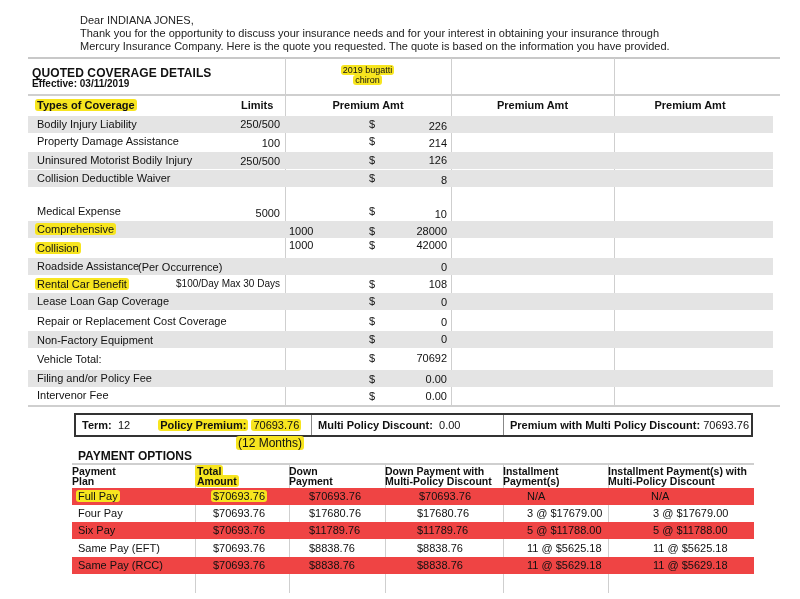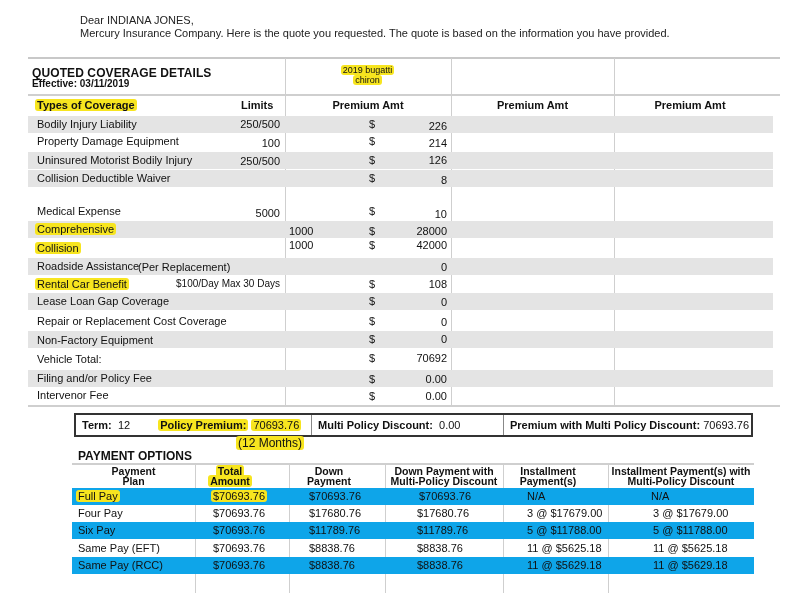--- a/index.html
+++ b/index.html
@@ -37,31 +37,32 @@
 
   
   .termbox { left: 74px; top: 413px; width: 679px; height: 24px; border: 2px solid #333; display: flex; align-items: center; font-size: 11px; }
   .termbox .cell { height: 100%; display: flex; align-items: center; padding-left: 6px; white-space: nowrap; }
   .termbox .b { font-weight: bold; }
   .months { left: 236px; top: 436px; font-size: 12px; }
   .payhdr { left: 78px; top: 449px; font-weight: bold; font-size: 12px; }
 
   
   .payline { left: 72px; top: 463px; width: 682px; height: 2px; background: #cfcfcf; }
-  .pay-th { position: absolute; top: 466px; font-weight: bold; font-size: 10.5px; line-height: 10px; text-align: center; }
+  .pay-th { position: absolute; top: 466px; font-weight: bold; font-size: 10.5px; line-height: 10px; }
   .pay-row { position: absolute; left: 72px; width: 682px; height: 17px; }
-  .pay-row.shade { background: #0ea5e9; }
+  .pay-row.shade { background: #ef4444; }
   .pay-row span { position: absolute; top: 2px; white-space: nowrap; font-size: 11px; }
   .pvline { position: absolute; top: 463px; height: 130px; width: 1px; background: #cfcfcf; }
 </style>
 </head>
 <body>
 
 <div class="abs letter">
   <div>Dear INDIANA JONES,</div>
+  <div>Thank you for the opportunity to discuss your insurance needs and for your interest in obtaining your insurance through</div>
   <div>Mercury Insurance Company. Here is the quote you requested. The quote is based on the information you have provided.</div>
 </div>
 
 <div class="abs topline"></div>
 <div class="abs vline" style="left:285px;top:58px;height:348px;"></div>
 <div class="abs vline" style="left:451px;top:58px;height:348px;"></div>
 <div class="abs vline" style="left:614px;top:58px;height:348px;"></div>
 <div class="abs hsep" style="left:28px;top:94px;width:752px;"></div>
 
 <div class="abs qtitle">QUOTED COVERAGE DETAILS</div>
@@ -77,21 +78,21 @@
 <div class="abs hdr" style="left:451px;top:99px;width:163px;text-align:center;">Premium Amt</div>
 <div class="abs hdr" style="left:614px;top:99px;width:152px;text-align:center;">Premium Amt</div>
 
 <div class="cov-row shade" style="top:116px;">
   <span class="c-name">Bodily Injury Liability</span>
   <span class="c-limit">250/500</span>
   <span class="c-dollar">$</span>
   <span class="c-amt" style="top:4px;">226</span>
 </div>
 <div class="cov-row" style="top:133px;">
-  <span class="c-name">Property Damage Equipment</span>
+  <span class="c-name">Property Damage Assistance</span>
   <span class="c-limit" style="top:4px;">100</span>
   <span class="c-dollar">$</span>
   <span class="c-amt" style="top:4px;">214</span>
 </div>
 <div class="cov-row shade" style="top:152px;">
   <span class="c-name">Uninsured Motorist Bodily Injury</span>
   <span class="c-limit" style="top:3px;">250/500</span>
   <span class="c-dollar">$</span>
   <span class="c-amt">126</span>
 </div>
@@ -118,21 +119,21 @@
   <span class="c-amt" style="top:4px;">28000</span>
 </div>
 <div class="cov-row" style="top:238px;">
   <span class="c-name hl" style="left:7px;top:4px;">Collision</span>
   <span class="c-limit2" style="top:1px;">1000</span>
   <span class="c-dollar" style="top:1px;">$</span>
   <span class="c-amt" style="top:1px;">42000</span>
 </div>
 <div class="cov-row shade" style="top:258px;">
   <span class="c-name">Roadside Assistance</span>
-  <span class="c-note" style="left:110px;top:3px;">(Per Replacement)</span>
+  <span class="c-note" style="left:110px;top:3px;">(Per Occurrence)</span>
   <span class="c-amt" style="top:3px;">0</span>
 </div>
 <div class="cov-row" style="top:276px;">
   <span class="c-name hl" style="left:7px;">Rental Car Benefit</span>
   <span class="c-limit" style="font-size:10px;">$100/Day Max 30 Days</span>
   <span class="c-dollar">$</span>
   <span class="c-amt">108</span>
 </div>
 <div class="cov-row shade" style="top:293px;">
   <span class="c-name">Lease Loan Gap Coverage</span>

